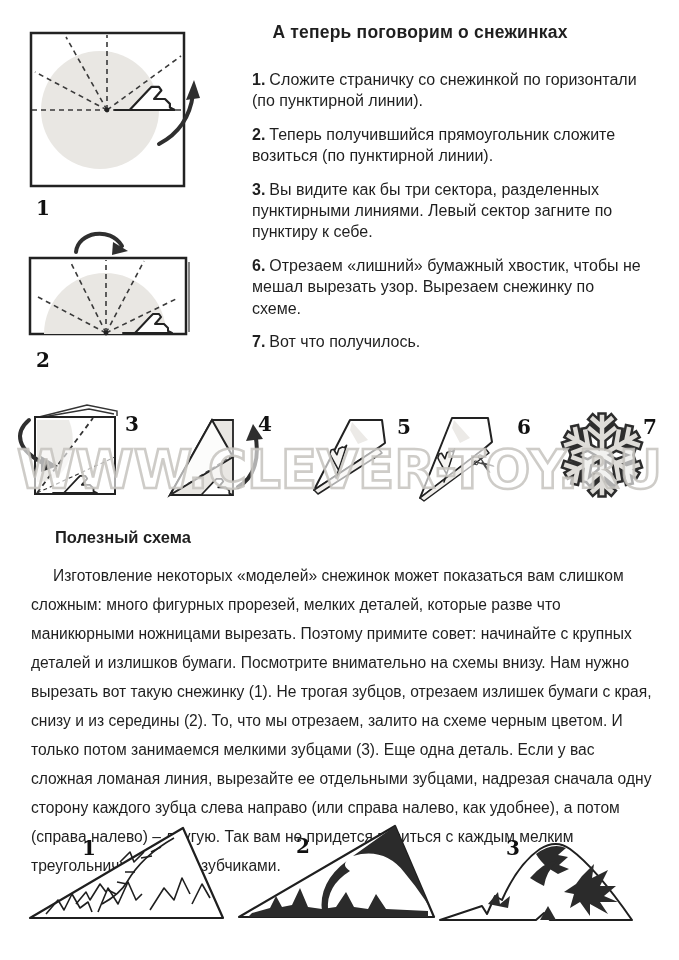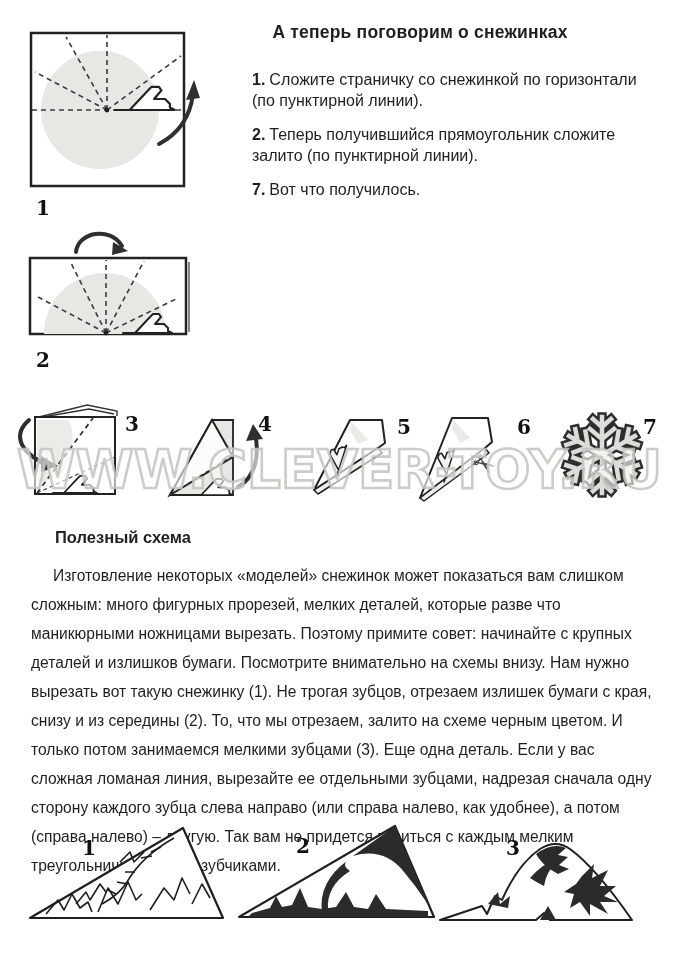--- a/index.html
+++ b/index.html
@@ -39,21 +39,23 @@
 </style>
 </head>
 <body>
 
 <div id="page">
 
   <h1 id="title" class="abs">А теперь поговорим о снежинках</h1>
 
   <div id="steps" class="abs">
     <p><span class="num">1.</span><span>Сложите страничку со снежинкой по горизонтали (по пунктирной линии).</span></p>
-    <p><span class="num">2.</span><span>Теперь получившийся прямоугольник сложите залито (по пунктирной линии).</span></p>
+    <p><span class="num">2.</span><span>Теперь получившийся прямоугольник сложите возиться (по пунктирной линии).</span></p>
+    <p><span class="num">3.</span><span>Вы видите как бы три сектора, разделенных пунктирными линиями. Левый сектор загните по пунктиру к себе.</span></p>
+    <p><span class="num">6.</span><span>Отрезаем «лишний» бумажный хвостик, чтобы не мешал вырезать узор. Вырезаем снежинку по схеме.</span></p>
     <p><span class="num">7.</span><span>Вот что получилось.</span></p>
   </div>
 
   <svg class="abs" style="left:28px;top:30px;" width="182" height="162" viewBox="0 0 182 162">
     <rect x="3" y="3" width="153" height="153" fill="#ffffff" stroke="#222" stroke-width="2.5"></rect>
     <circle cx="72" cy="80" r="59" fill="#e9e7e3"></circle>
     <g stroke="#3a3a3a" stroke-width="1.6" stroke-dasharray="5,4" fill="none">
       <line x1="4" y1="80" x2="155" y2="80"></line>
       <line x1="79" y1="80" x2="79" y2="5"></line>
       <line x1="79" y1="80" x2="38" y2="7"></line>

